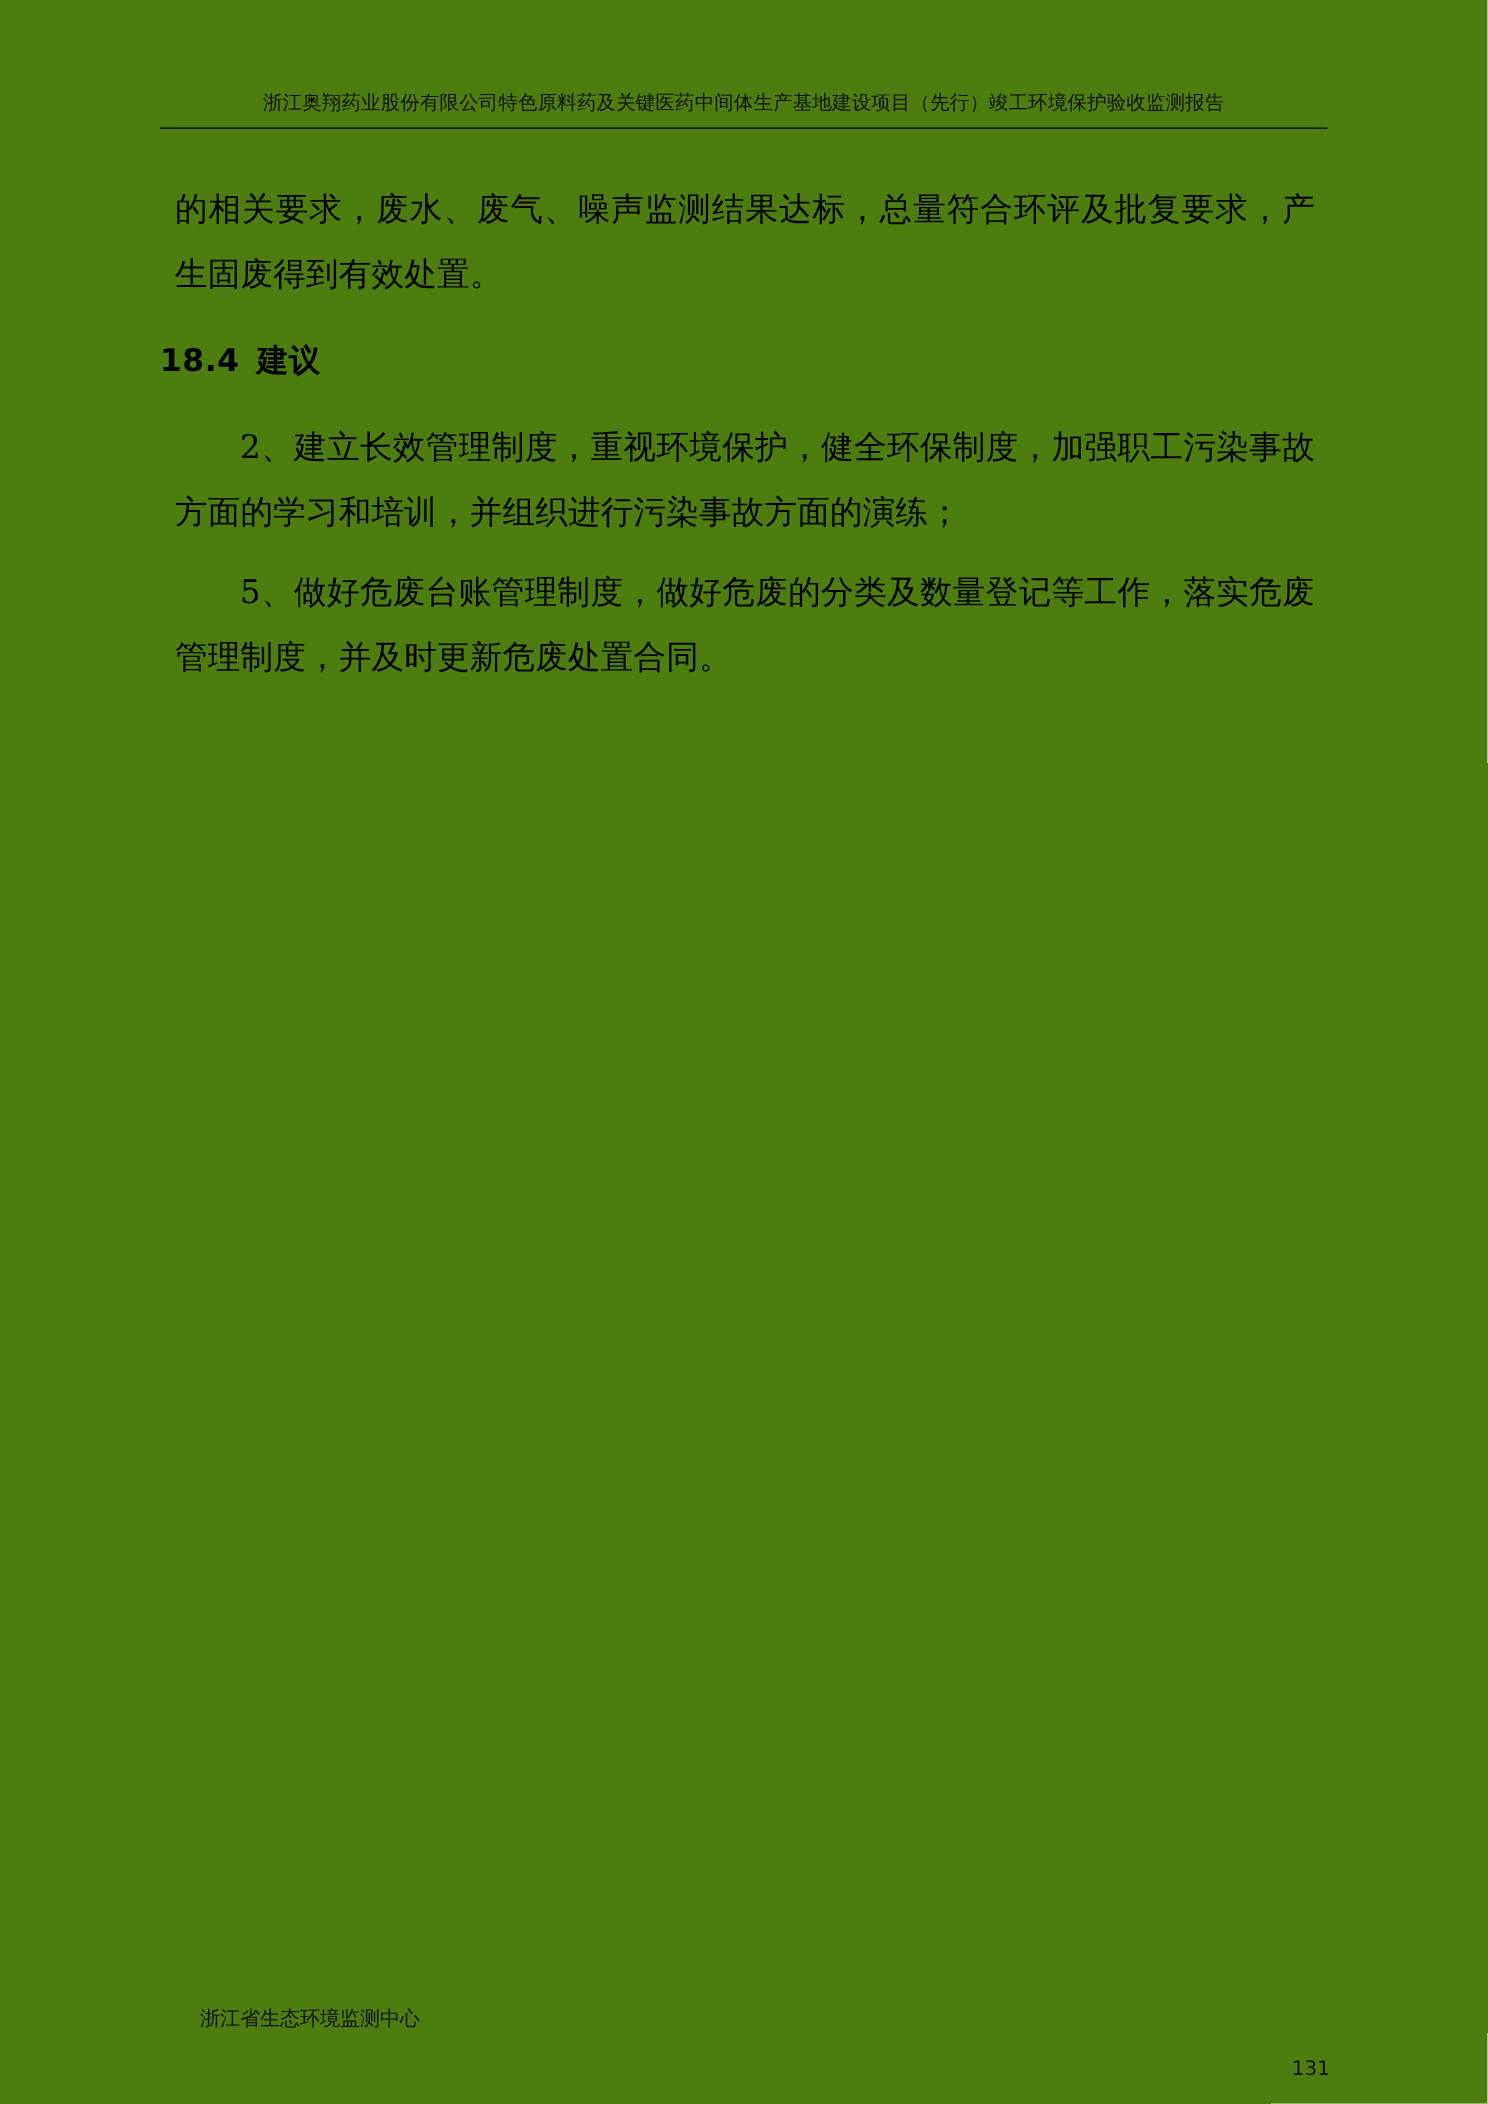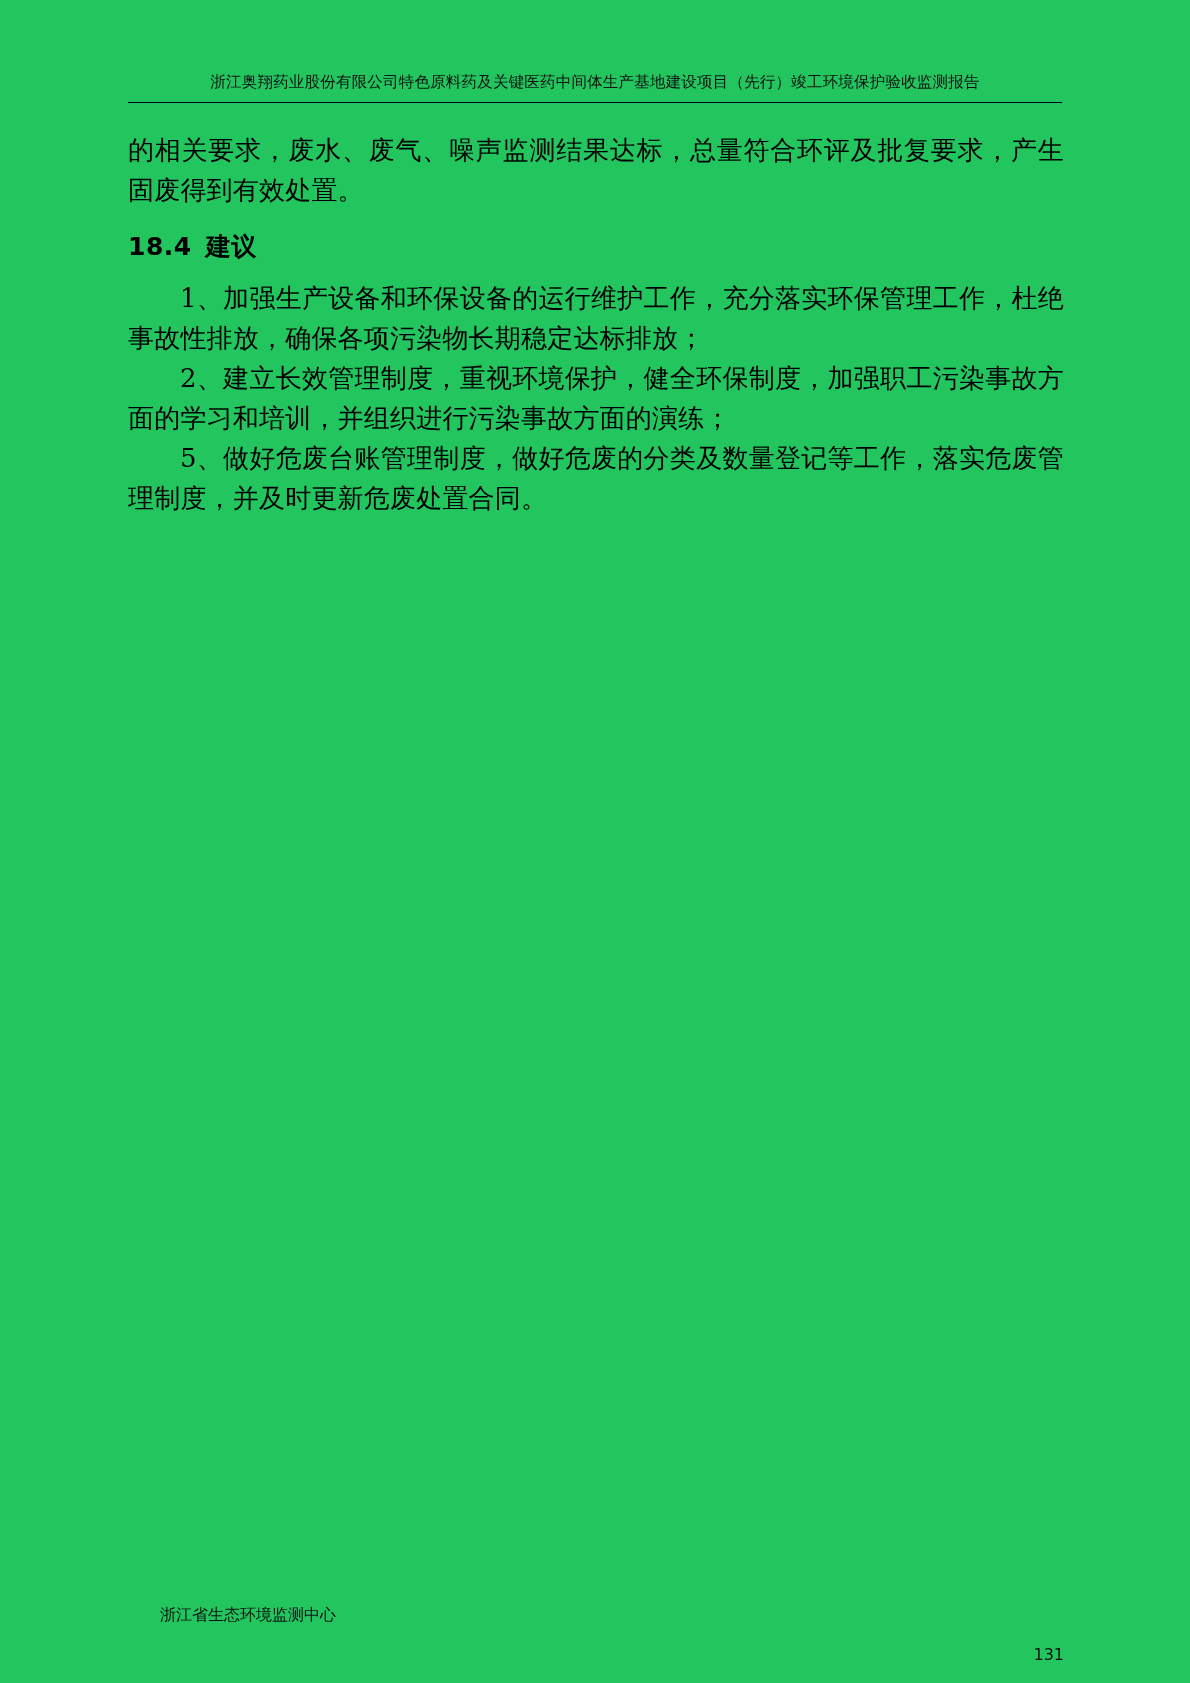--- a/index.html
+++ b/index.html
@@ -4,21 +4,21 @@
 <style>
   html, body {
     margin: 0;
     padding: 0;
     background: #ffffff;
   }
   .page {
     position: relative;
     width: 1190px;
     height: 1683px;
-    background: #22c55e;
+    background: #4d7c0f;
     margin: 0 auto;
     box-sizing: border-box;
     font-family: "DejaVu Serif", "Liberation Serif", serif;
     color: #000000;
     overflow: hidden;
   }
   .header {
     position: absolute;
     top: 72px;
     left: 128px;
@@ -34,24 +34,24 @@
     white-space: nowrap;
   }
   .content {
     position: absolute;
     top: 130px;
     left: 128px;
     width: 936px;
   }
   .para {
     font-size: 26px;
-    line-height: 40px;
+    line-height: 52px;
     text-align: justify;
     text-justify: inter-ideograph;
-    margin: 0;
+    margin: 12px;
     letter-spacing: 0.2px;
   }
   .indent {
     text-indent: 52px;
   }
   .section-title {
     font-family: "DejaVu Sans", "Liberation Sans", sans-serif;
     font-weight: bold;
     font-size: 25px;
     line-height: 62px;
@@ -96,21 +96,20 @@
 
   <div class="content">
 
     <p class="para">的相关要求，废水、废气、噪声监测结果达标，总量符合环评及批复要求，产生固废得到有效处置。</p>
 
 
     <h2 class="section-title">
       <span class="num">18.4</span><span>建议</span>
     </h2>
 
-    <p class="para indent">1、加强生产设备和环保设备的运行维护工作，充分落实环保管理工作，杜绝事故性排放，确保各项污染物长期稳定达标排放；</p>
     <p class="para indent">2、建立长效管理制度，重视环境保护，健全环保制度，加强职工污染事故方面的学习和培训，并组织进行污染事故方面的演练；</p>
     <p class="para indent">5、做好危废台账管理制度，做好危废的分类及数量登记等工作，落实危废管理制度，并及时更新危废处置合同。</p>
 
   </div>
 
   <div class="footer">
     <span class="footer-left">浙江省生态环境监测中心</span>
     <span class="footer-page">131</span>
   </div>
 

